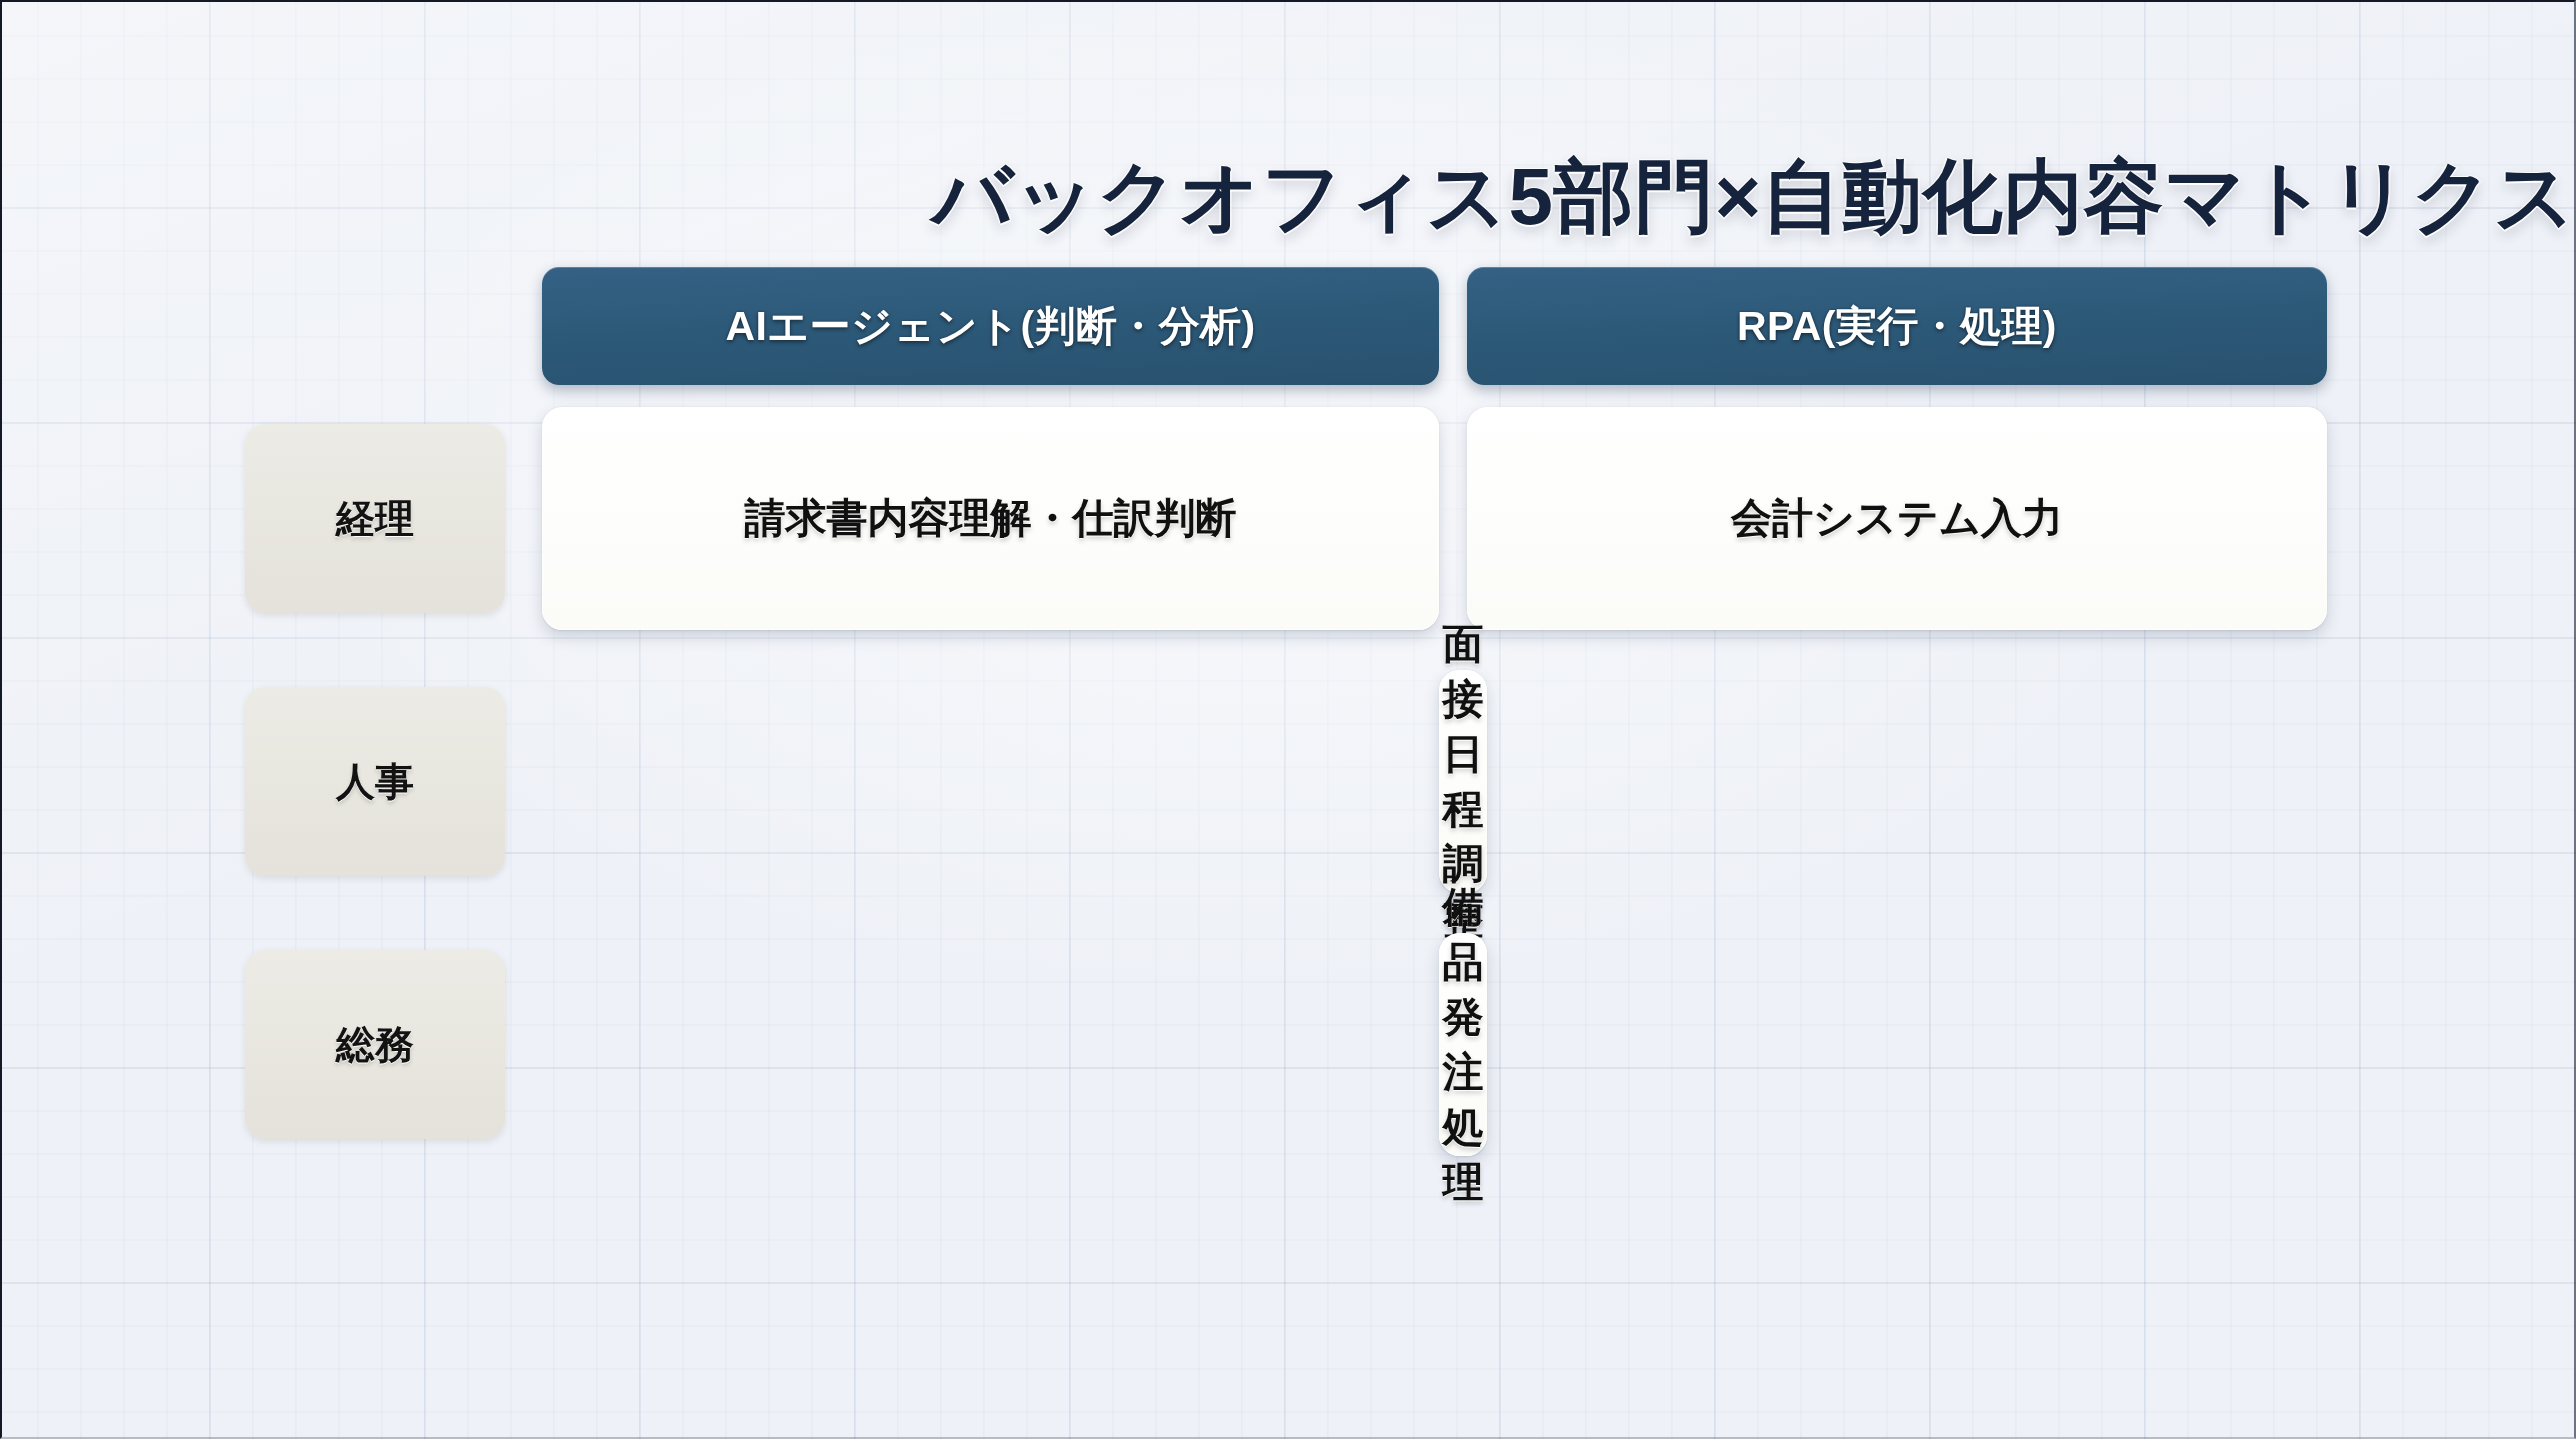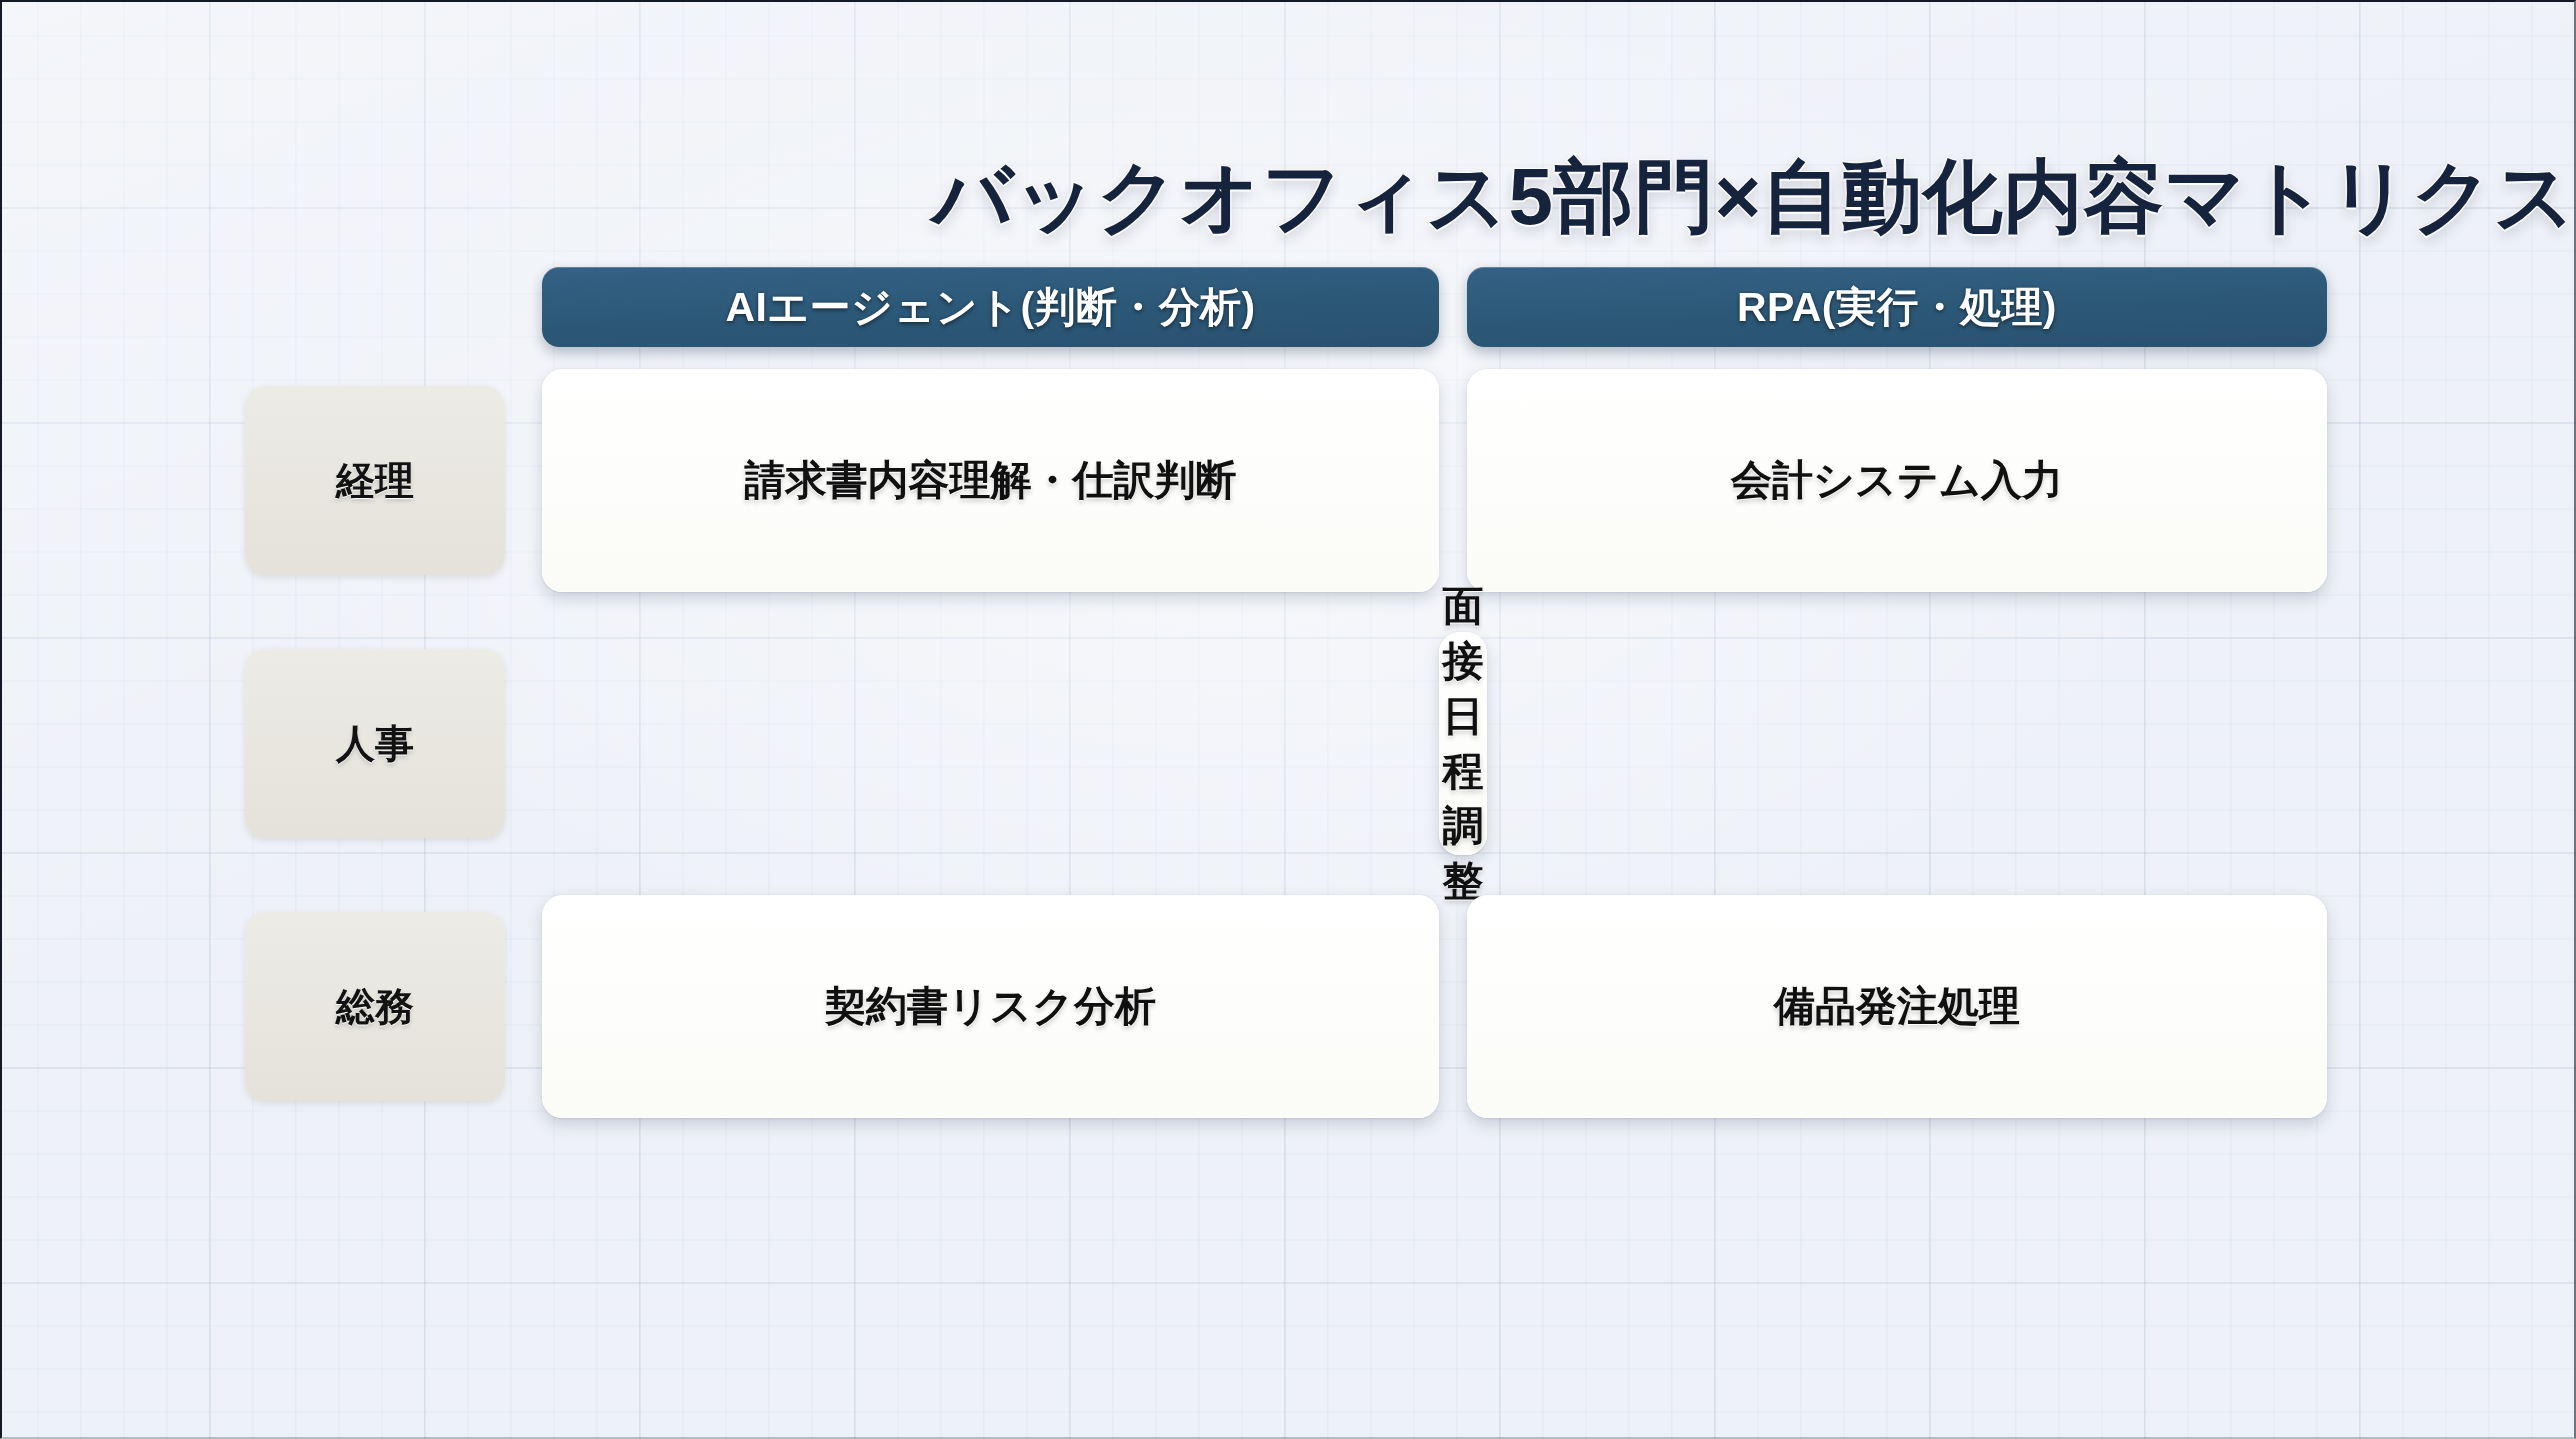--- a/index.html
+++ b/index.html
@@ -87,21 +87,21 @@
     align-items: stretch;
   }
 
   .header-row { margin-bottom: 22.4px; }
 
   .spacer { }
 
   .col-head {
     background: linear-gradient(178deg, #346184 0%, #2c5877 55%, #28516e 100%);
     border-radius: 17px;
-    height: 80px;
+    height: 118px;
     display: flex;
     align-items: center;
     justify-content: center;
     color: #ffffff;
     font-size: 41px;
     font-weight: 700;
     letter-spacing: 0.4px;
     text-shadow: 0 1.9px 4.7px rgba(0,0,0,0.45), 0 0 1.9px rgba(0,0,0,0.35);
     box-shadow:
       0 5.6px 13px rgba(30,50,80,0.30),
@@ -176,21 +176,20 @@
     <div class="grid-row body-row">
       <div class="row-label">人事</div>
       <div class="spacer"></div>
       <div class="spacer"></div>
       <div class="cell">面接日程調整</div>
     </div>
 
     <div class="grid-row body-row">
       <div class="row-label">総務</div>
       <div class="spacer"></div>
-      <div class="cell">契約書リスク分析</div>
       <div class="spacer"></div>
       <div class="cell">備品発注処理</div>
     </div>
 
 
 
   </div>
 
   <div id="frame"></div>
 </div>

